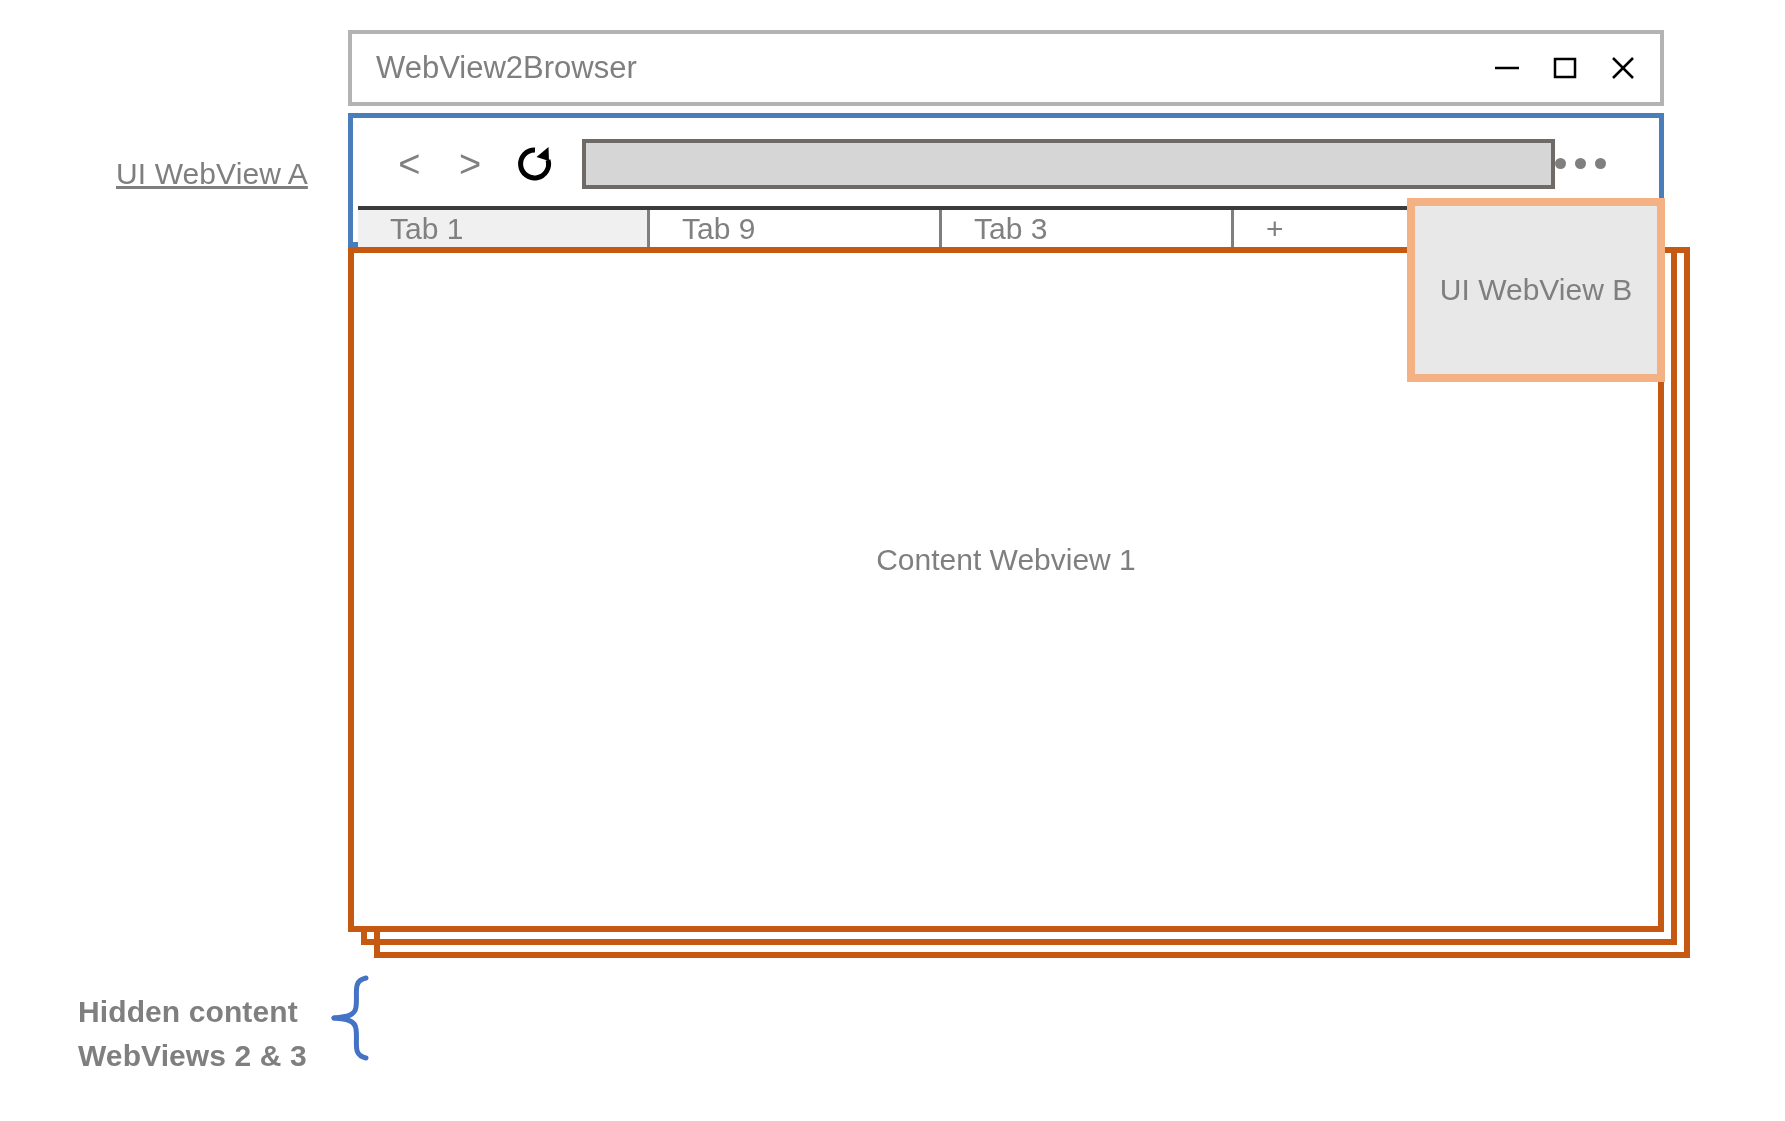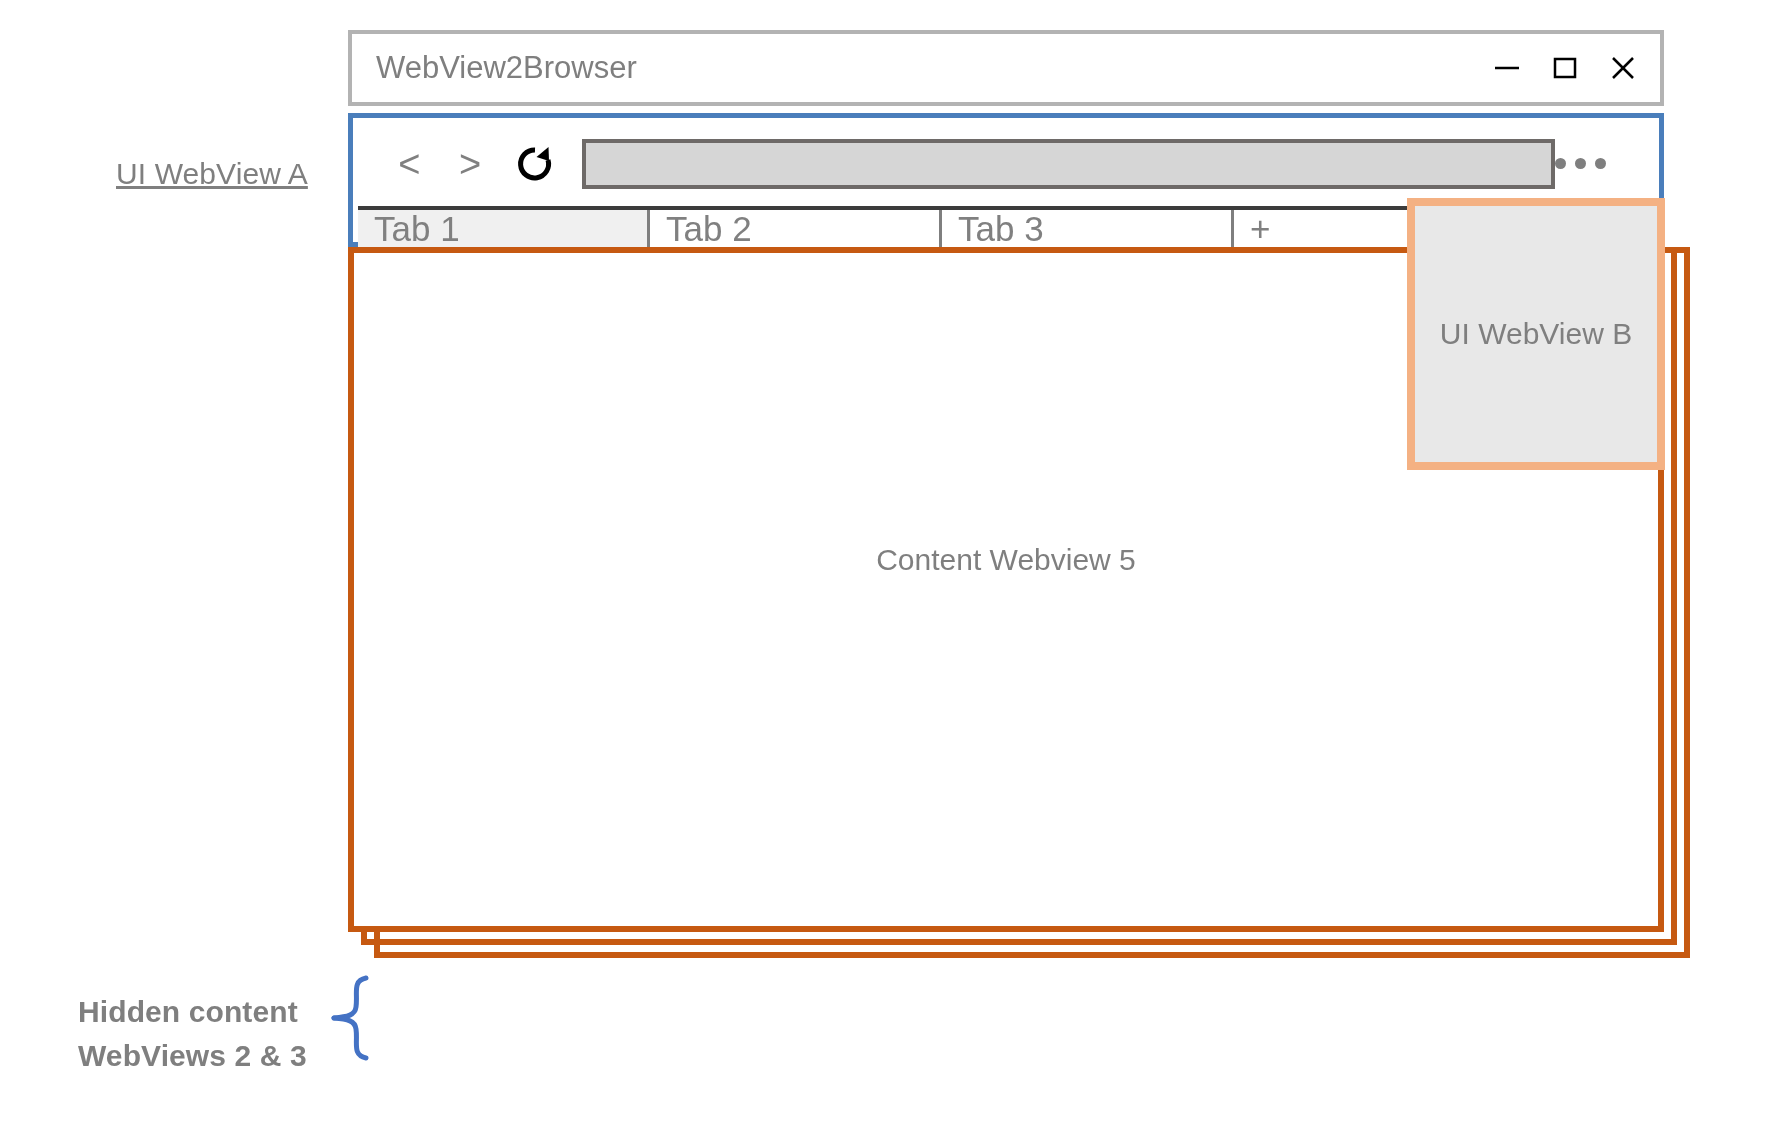--- a/index.html
+++ b/index.html
@@ -142,22 +142,22 @@
     background: #ffffff;
   }
   .tab {
     width: 292px;
     height: 100%;
     box-sizing: border-box;
     border-right: 3px solid #7f7f7f;
     background: #ffffff;
     display: flex;
     align-items: center;
-    padding-left: 16px;
-    font-size: 35px;
+    padding-left: 32px;
+    font-size: 30px;
     color: #808080;
     white-space: pre;
   }
   .tab.selected { background: #f0f0f0; }
   #tab-new {
     width: 160px;
     border-right: none;
   }
 
   
@@ -186,21 +186,21 @@
     color: #7f7f7f;
     white-space: pre;
   }
 
   
   #ui-webview-b {
     position: absolute;
     left: 1407px;
     top: 198px;
     width: 258px;
-    height: 272px;
+    height: 184px;
     background: #e8e8e8;
     border: 8px solid #f4b183;
     box-sizing: border-box;
     display: flex;
     align-items: center;
     justify-content: center;
   }
   #ui-webview-b-label {
     font-size: 30px;
     color: #7f7f7f;
@@ -250,21 +250,21 @@
         <line x1="5" y1="5" x2="25" y2="25" stroke="#000" stroke-width="2.5"></line>
         <line x1="25" y1="5" x2="5" y2="25" stroke="#000" stroke-width="2.5"></line>
       </svg>
     </div>
   </div>
 </div>
 
 <div class="content-rect" id="content-rect-3"></div>
 <div class="content-rect" id="content-rect-2"></div>
 <div class="content-rect" id="content-rect-1">
-  <div id="content-webview-label">Content Webview 5</div>
+  <div id="content-webview-label">Content Webview 1</div>
 </div>
 
 <div id="ui-webview-a">
 
   <div id="toolbar">
     <div class="nav-btn" id="nav-back">&lt;</div>
     <div class="nav-btn" id="nav-forward">&gt;</div>
     <div class="nav-btn" id="nav-reload">
       <svg width="40" height="40" viewBox="0 0 40 40">
         <path d="M20 6 A14 14 0 1 0 33 16" fill="none" stroke="#000" stroke-width="5" stroke-linecap="butt"></path>
@@ -274,21 +274,21 @@
     <div id="address-bar" title=""></div>
     <div id="menu-ellipsis">
       <i></i>
         <i></i>
         <i></i>
     </div>
   </div>
 
   <div id="tab-strip">
     <div class="tab selected">Tab 1</div>
-    <div class="tab">Tab 2</div>
+    <div class="tab">Tab 9</div>
     <div class="tab">Tab 3</div>
     <div class="tab" id="tab-new">+</div>
   </div>
 
 </div>
 
 <div id="ui-webview-b">
   <div id="ui-webview-b-label">UI WebView B</div>
 </div>
 

